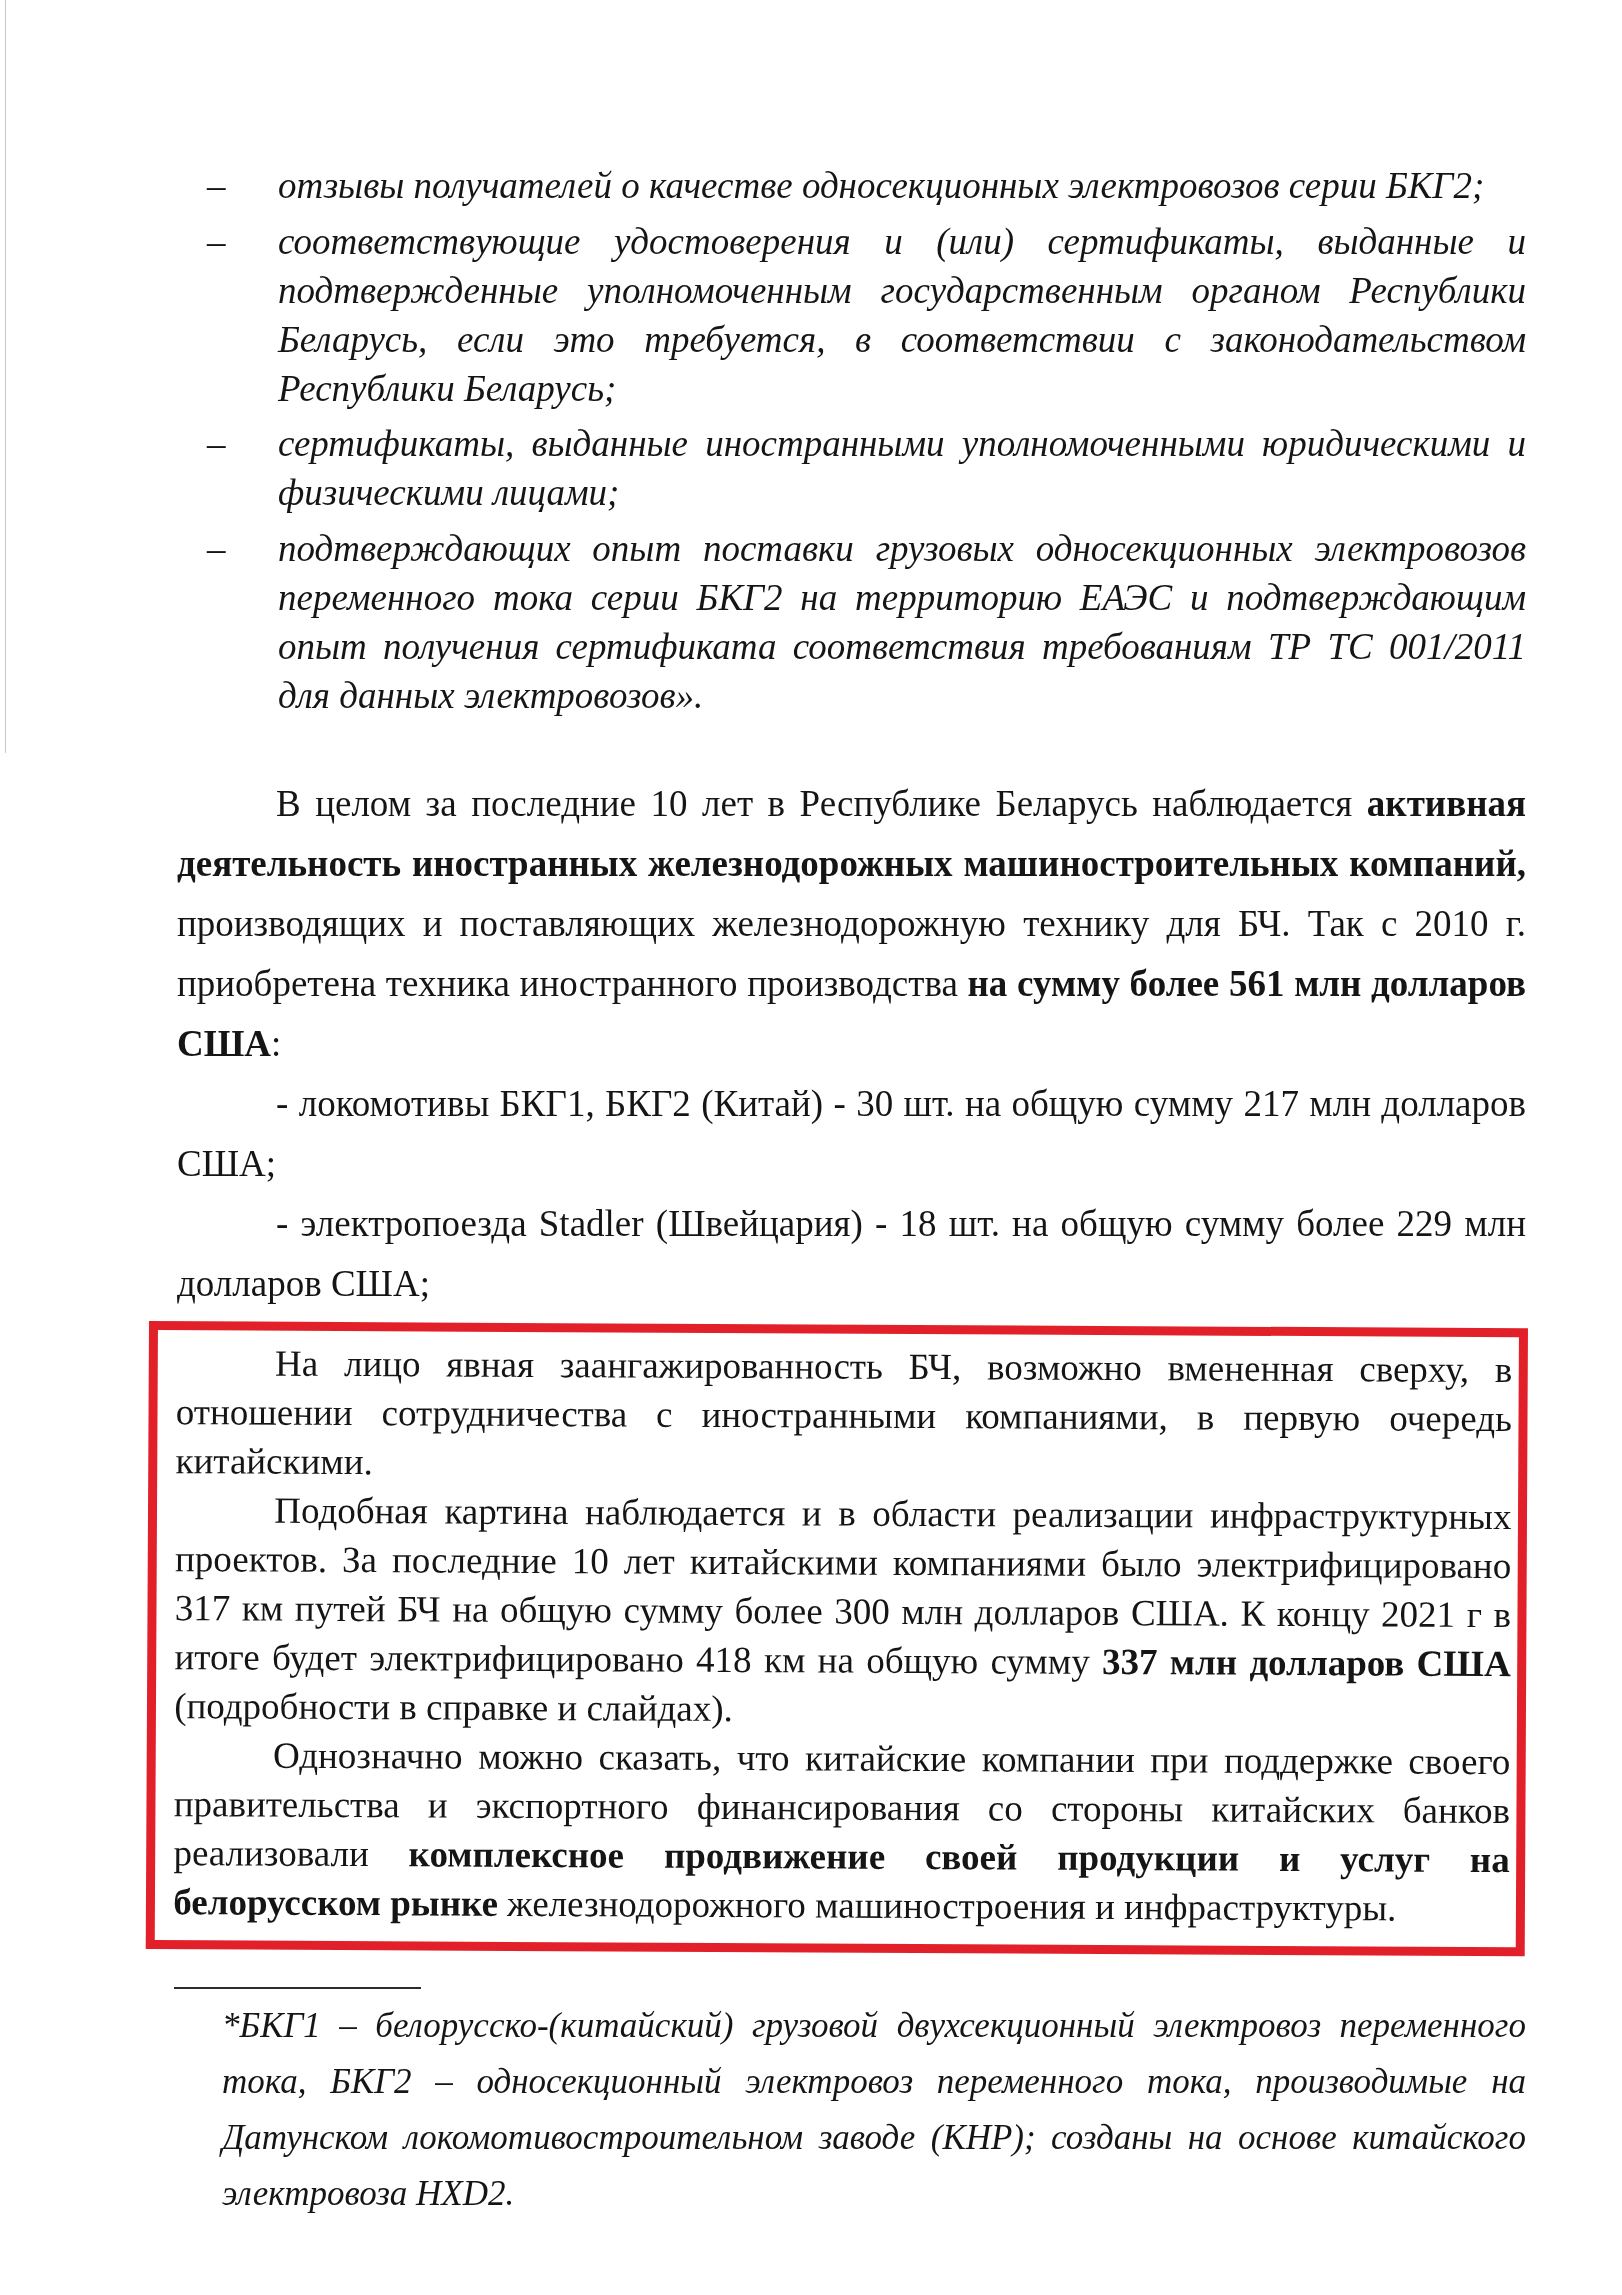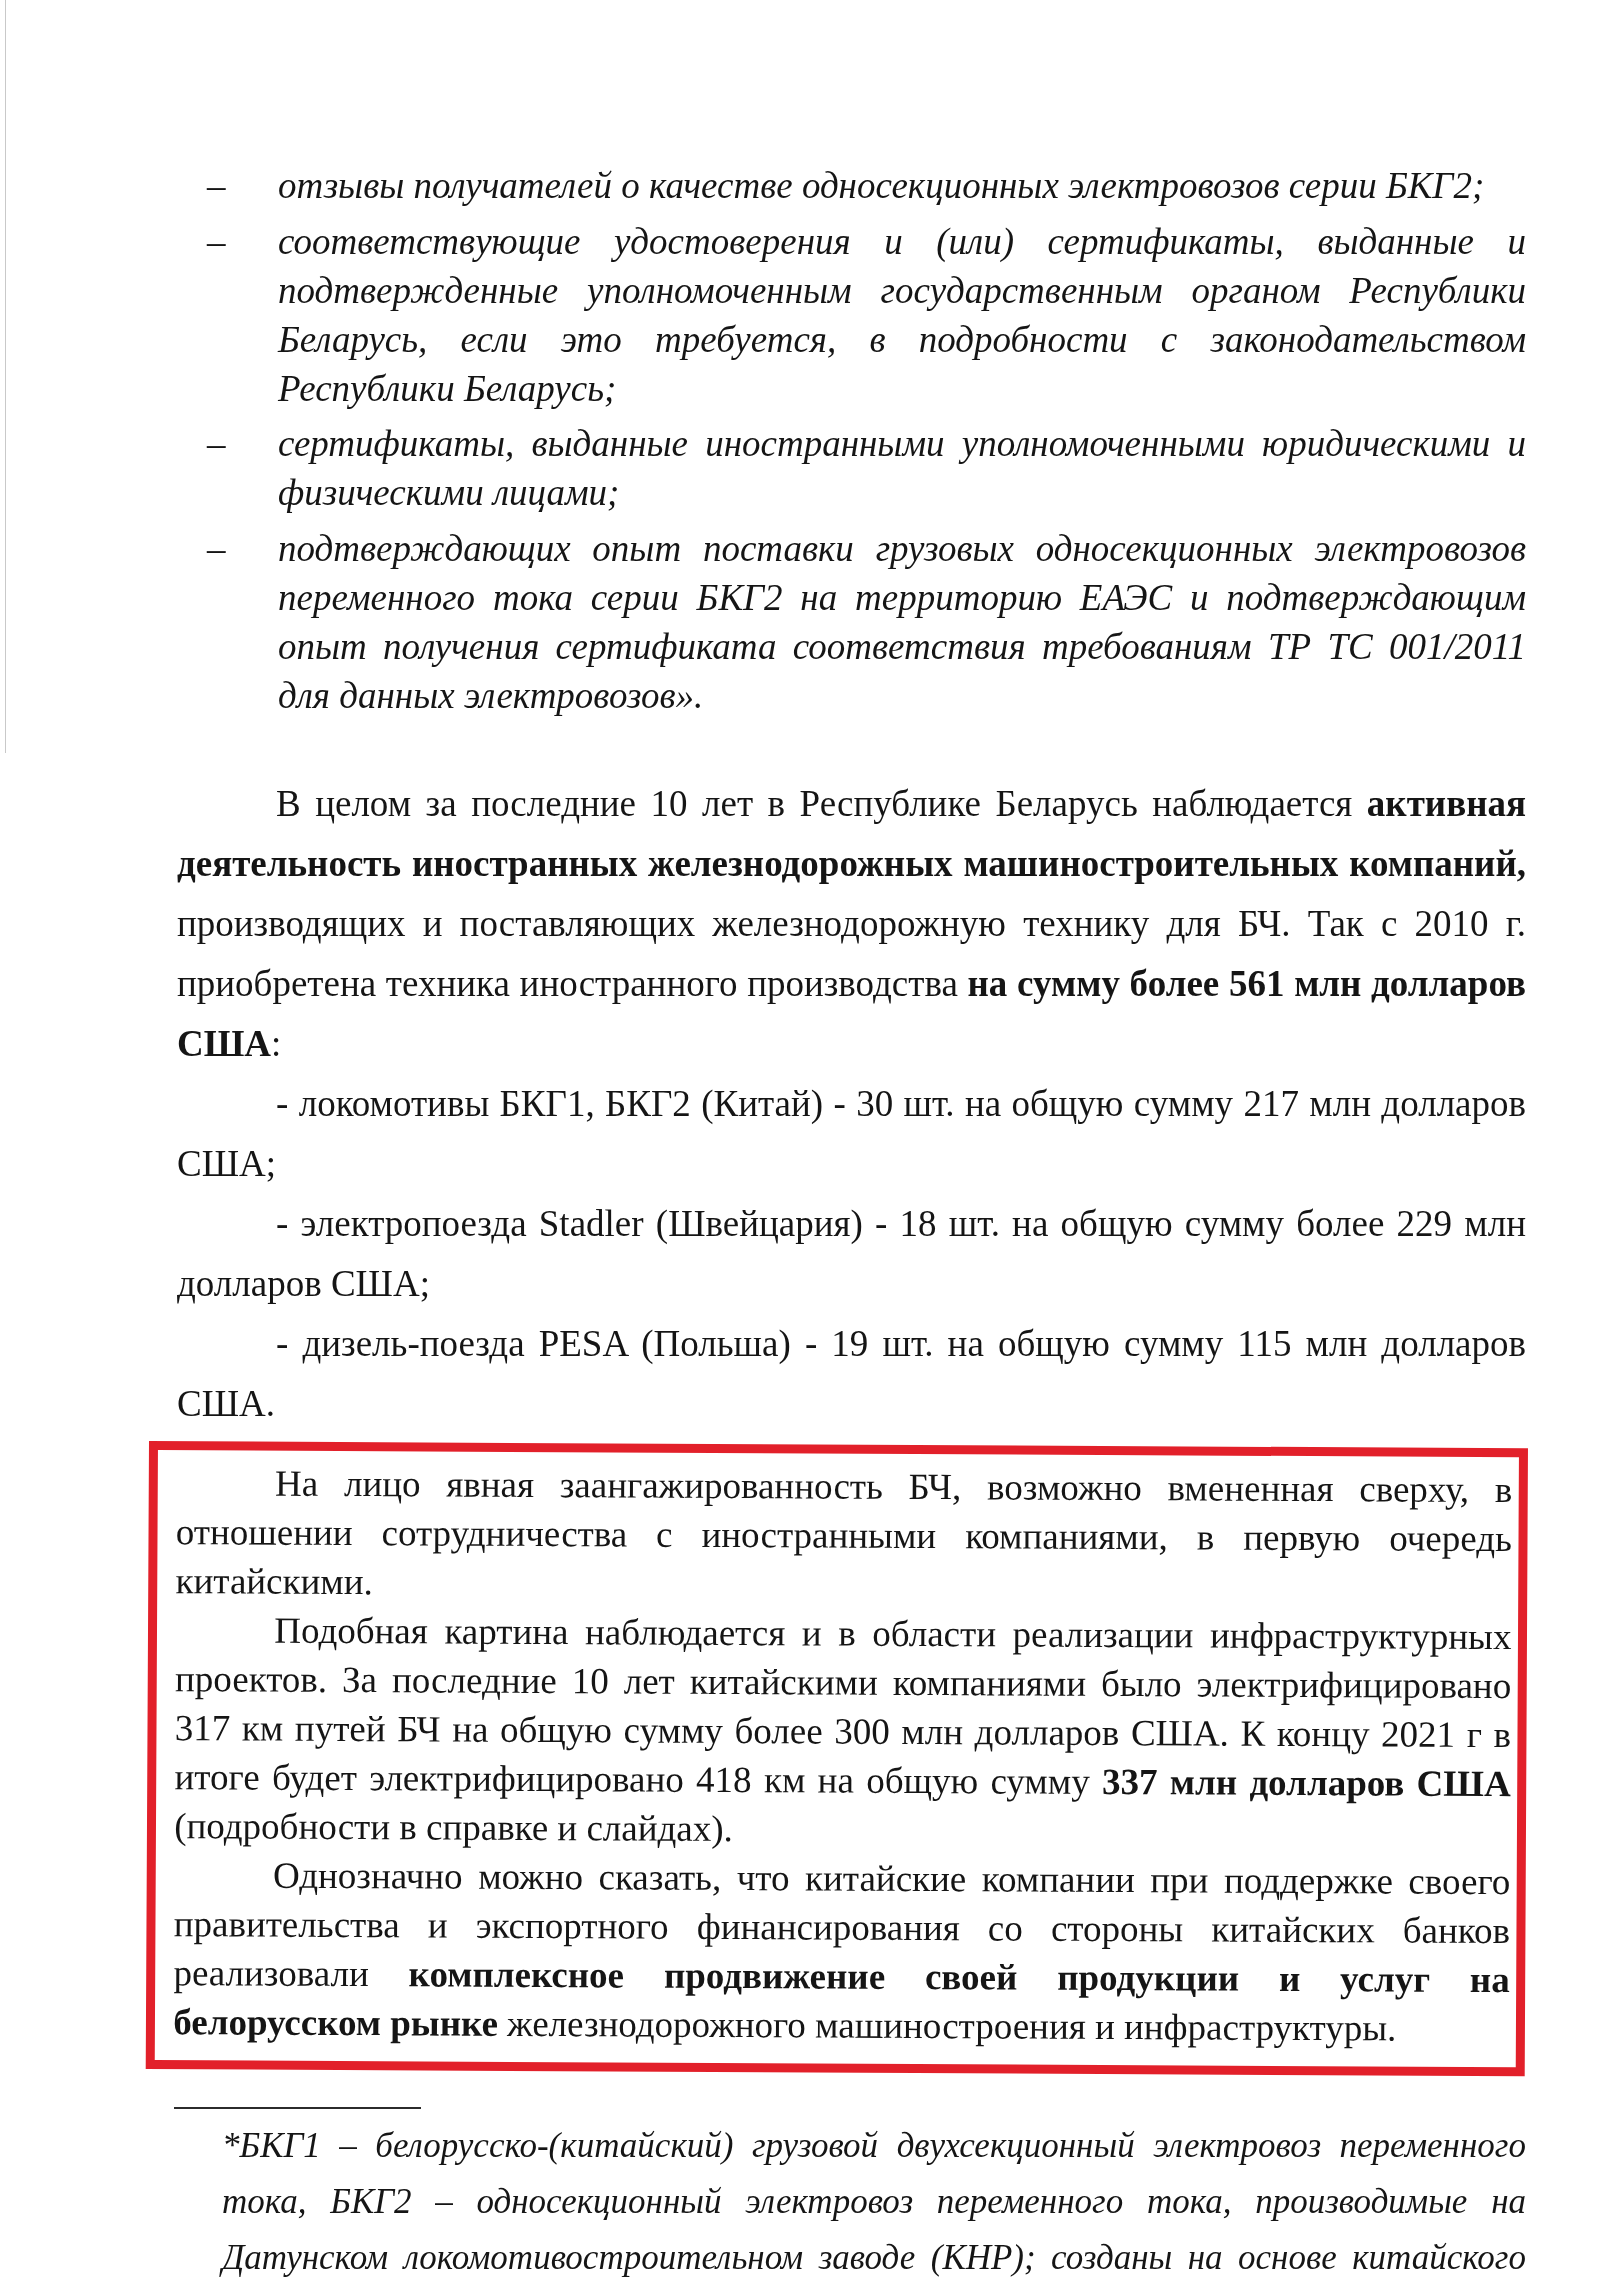--- a/index.html
+++ b/index.html
@@ -75,29 +75,28 @@
   }
 </style>
 </head>
 <body>
 
 <div class="page">
   <div class="scan-line"></div>
   <div class="content">
     <div class="bullets" id="bullet-list">
         <div class="bullet-item"><span class="marker">–</span><span class="i">отзывы получателей о качестве односекционных электровозов серии БКГ2;</span></div>
-        <div class="bullet-item"><span class="marker">–</span><span class="i">соответствующие удостоверения и (или) сертификаты, выданные и подтвержденные уполномоченным государственным органом Республики Беларусь, если это требуется, в подробности с законодательством Республики Беларусь;</span></div>
+        <div class="bullet-item"><span class="marker">–</span><span class="i">соответствующие удостоверения и (или) сертификаты, выданные и подтвержденные уполномоченным государственным органом Республики Беларусь, если это требуется, в соответствии с законодательством Республики Беларусь;</span></div>
         <div class="bullet-item"><span class="marker">–</span><span class="i">сертификаты, выданные иностранными уполномоченными юридическими и физическими лицами;</span></div>
         <div class="bullet-item"><span class="marker">–</span><span class="i">подтверждающих опыт поставки грузовых односекционных электровозов переменного тока серии БКГ2 на территорию ЕАЭС и подтверждающим опыт получения сертификата соответствия требованиям ТР ТС 001/2011 для данных электровозов».</span></div>
       </div>
     <div id="body-paragraphs">
         <div class="body-para"><span>В целом за последние 10 лет в Республике Беларусь наблюдается </span><span class="b">активная деятельность иностранных железнодорожных машиностроительных компаний,</span><span> производящих и поставляющих железнодорожную технику для БЧ. Так с 2010 г. приобретена техника иностранного производства </span><span class="b">на сумму более 561 млн долларов США</span><span>:</span></div>
         <div class="body-para"><span>- локомотивы БКГ1, БКГ2 (Китай) - 30 шт. на общую сумму 217 млн долларов США;</span></div>
         <div class="body-para"><span>- электропоезда Stadler (Швейцария) - 18 шт. на общую сумму более 229 млн долларов США;</span></div>
-        <div class="body-para"><span>- дизель-поезда PESA (Польша) - 19 шт. на общую сумму 115 млн долларов США.</span></div>
       </div>
     <div class="redbox" id="highlight-box">
         <div class="body-para"><span>На лицо явная заангажированность БЧ, возможно вмененная сверху, в отношении сотрудничества с иностранными компаниями, в первую очередь китайскими.</span></div>
         <div class="body-para"><span>Подобная картина наблюдается и в области реализации инфраструктурных проектов. За последние 10 лет китайскими компаниями было электрифицировано 317 км путей БЧ на общую сумму более 300 млн долларов США. К концу 2021 г в итоге будет электрифицировано 418 км на общую сумму </span><span class="b">337 млн долларов США</span><span> (подробности в справке и слайдах).</span></div>
         <div class="body-para"><span>Однозначно можно сказать, что китайские компании при поддержке своего правительства и экспортного финансирования со стороны китайских банков реализовали </span><span class="b">комплексное продвижение своей продукции и услуг на белорусском рынке</span><span> железнодорожного машиностроения и инфраструктуры.</span></div>
       </div>
     <div class="footnote-sep"></div>
     <div class="footnote" id="footnote"><span class="i">*БКГ1 – белорусско-(китайский) грузовой двухсекционный электровоз переменного тока, БКГ2 – односекционный электровоз переменного тока, производимые на Датунском локомотивостроительном заводе (КНР); созданы на основе китайского электровоза HXD2.</span></div>
   </div>
 </div>

